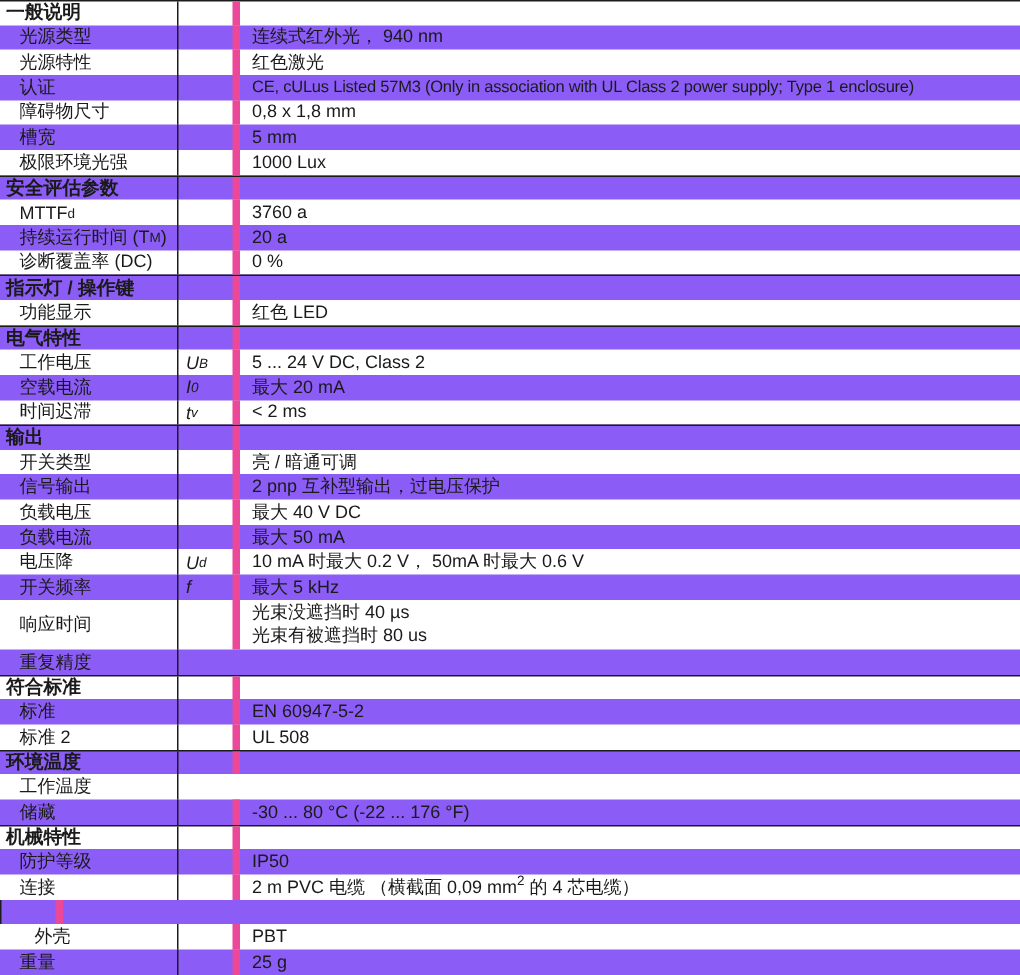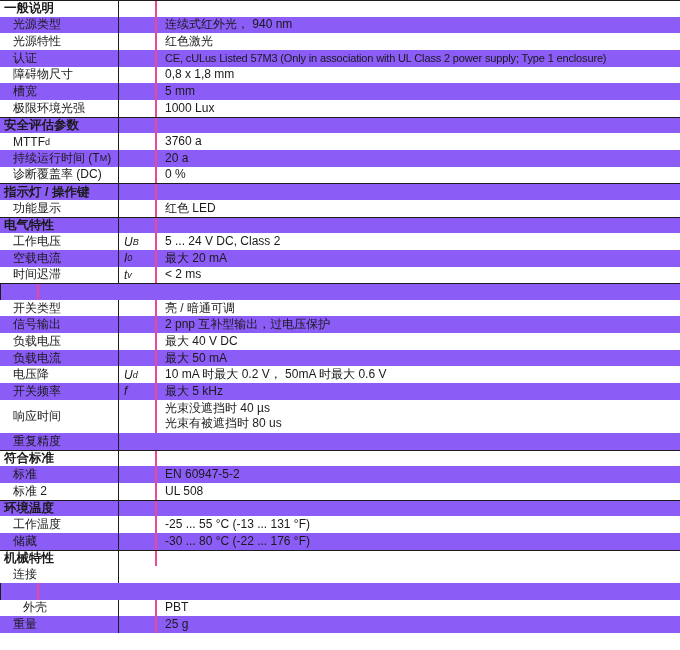--- a/index.html
+++ b/index.html
@@ -10,21 +10,21 @@
   }
   .row{display:flex;height:16.666px;box-sizing:border-box;}
   .row.double{height:33.332px;justify-content:flex-end;}
   .row.stripe{background:#8b5cf6;}
   .row.header{border-top:1px solid #1c1c1c;}
   .c1,.c2,.c3{height:100%;box-sizing:border-box;display:flex;align-items:center;overflow:hidden;}
   .c1{width:118px;padding-left:13px;font-size:12px;white-space:nowrap;}
   .c1.ind2{padding-left:23px;}
   .row.header .c1{padding-left:4px;font-weight:bold;font-size:12.5px;}
   .c2{width:37px;border-left:1px solid #1c1c1c;padding-left:5px;font-style:italic;font-size:12px;white-space:nowrap;}
-  .c3{flex:1;border-left:2px solid #ec4899;padding-left:8px;font-size:12px;
+  .c3{flex:1;border-left:5px solid #ec4899;padding-left:8px;font-size:12px;
       flex-direction:column;justify-content:center;align-items:flex-start;}
   .c3 .line{white-space:nowrap;line-height:15px;}
   .c3 .line.long{font-size:11px;letter-spacing:-0.15px;text-align:right;}
   sub{font-size:9px;line-height:0;}
   sup{font-size:9px;line-height:0;}
 </style>
 </head>
 <body>
 
 <div id="spec-table">
@@ -133,20 +133,21 @@
       </div>
     </div>
     <div class="row">
       <div class="c1">时间迟滞</div>
       <div class="c2">t<sub>v</sub></div>
       <div class="c3">
         <div class="line">&lt; 2 ms</div>
       </div>
     </div>
     <div class="row header stripe">
+      <div class="c1">输出</div>
       <div class="c2"></div>
       <div class="c3"></div>
     </div>
     <div class="row">
       <div class="c1">开关类型</div>
       <div class="c2"></div>
       <div class="c3">
         <div class="line">亮 / 暗通可调</div>
       </div>
     </div>
@@ -217,39 +218,46 @@
       </div>
     </div>
     <div class="row header stripe">
       <div class="c1">环境温度</div>
       <div class="c2"></div>
       <div class="c3"></div>
     </div>
     <div class="row">
       <div class="c1">工作温度</div>
       <div class="c2"></div>
-      <div class="c3">
-        <div class="line">-25 ... 55 °C (-13 ... 131 °F)</div>
-      </div>
     </div>
     <div class="row stripe">
       <div class="c1">储藏</div>
       <div class="c2"></div>
       <div class="c3">
         <div class="line">-30 ... 80 °C (-22 ... 176 °F)</div>
       </div>
     </div>
     <div class="row header">
       <div class="c1">机械特性</div>
       <div class="c2"></div>
       <div class="c3"></div>
     </div>
+    <div class="row stripe">
+      <div class="c1">防护等级</div>
+      <div class="c2"></div>
+      <div class="c3">
+        <div class="line">IP50</div>
+      </div>
+    </div>
     <div class="row">
       <div class="c1">连接</div>
       <div class="c2"></div>
+      <div class="c3">
+        <div class="line">2 m PVC 电缆 （横截面 0,09 mm<sup>2</sup> 的 4 芯电缆）</div>
+      </div>
     </div>
     <div class="row stripe">
       <div class="c2"></div>
       <div class="c3">
         <div class="line"></div>
       </div>
     </div>
     <div class="row">
       <div class="c1 ind2">外壳</div>
       <div class="c2"></div>

